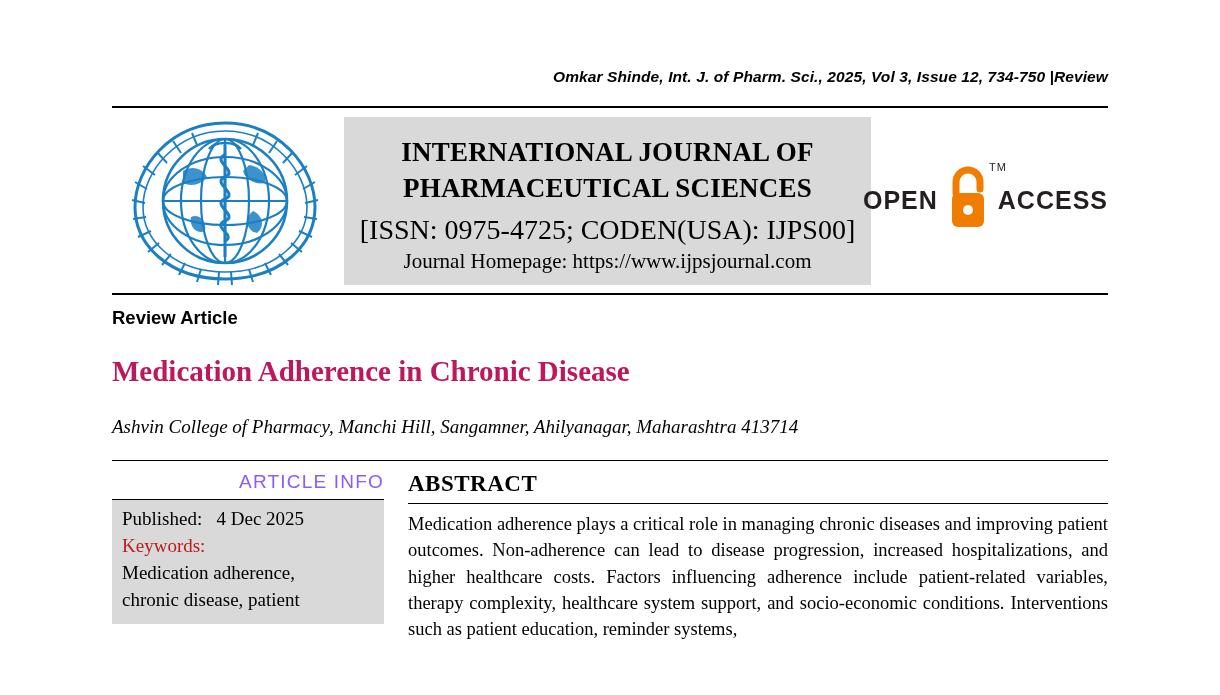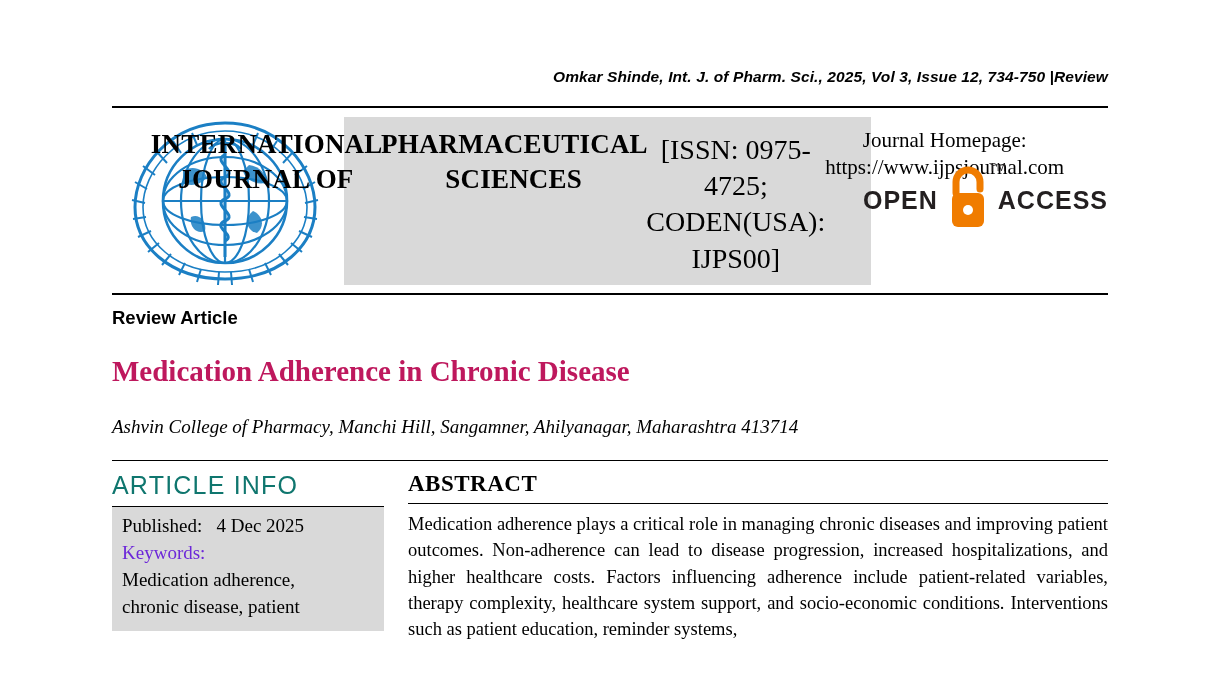--- a/index.html
+++ b/index.html
@@ -55,21 +55,21 @@
   .logo-wrap svg { display: block; }
 
   .journal-box {
     background: #d9d9d9;
     width: 527px;
     height: 168px;
     box-sizing: border-box;
     padding: 10px 8px 0 8px;
     text-align: center;
     display: flex;
-    flex-direction: row;
+    flex-direction: column;
     justify-content: center;
   }
   .journal-title {
     font-family: "Liberation Serif", serif;
     font-weight: bold;
     font-size: 27px;
     line-height: 1.33;
     letter-spacing: 0.2px;
   }
   .journal-issn {
@@ -159,38 +159,39 @@
   .col-left {
     width: 272px;
     flex: 0 0 272px;
   }
   .col-right {
     flex: 1 1 auto;
     padding-left: 24px;
   }
   .info-label {
     font-family: "Liberation Sans", sans-serif;
-    font-size: 25px;
+    font-size: 19px;
     letter-spacing: 1.2px;
-    color: #0f766e;
+    color: #8b5cf6;
+    text-align: right;
   }
   .info-box {
     margin-top: 6px;
     background: #d9d9d9;
     border-top: 1px solid #000;
     padding: 6px 10px 10px 10px;
     min-height: 120px;
     box-sizing: border-box;
   }
   .info-line {
     font-size: 19px;
     line-height: 1.42;
   }
   .info-line.kw-head {
-    color: #6d28d9;
+    color: #b91c1c;
   }
   .abstract-head {
     font-family: "Liberation Serif", serif;
     font-weight: bold;
     font-size: 23px;
     letter-spacing: 0.5px;
   }
   .abstract-rule {
     border-top: 1px solid #000;
     margin-top: 6px;

